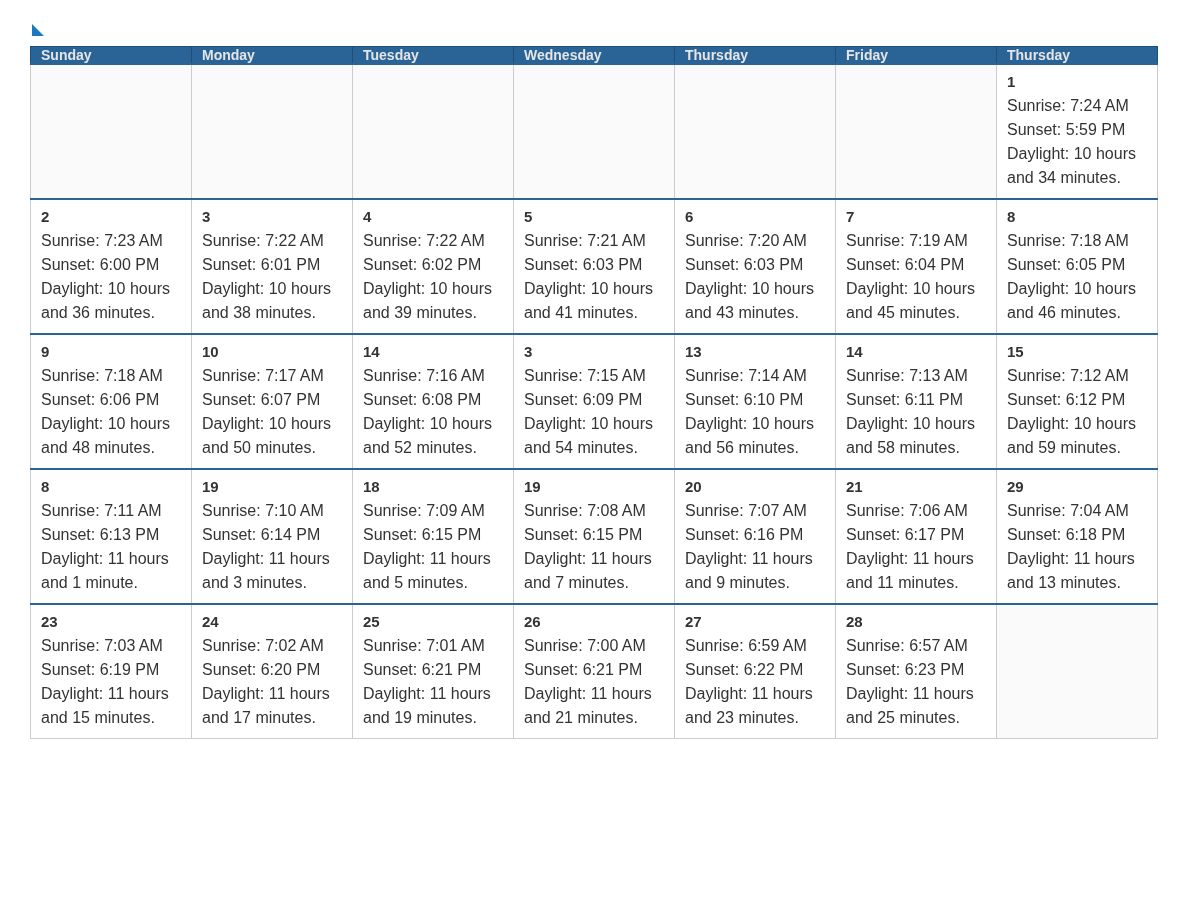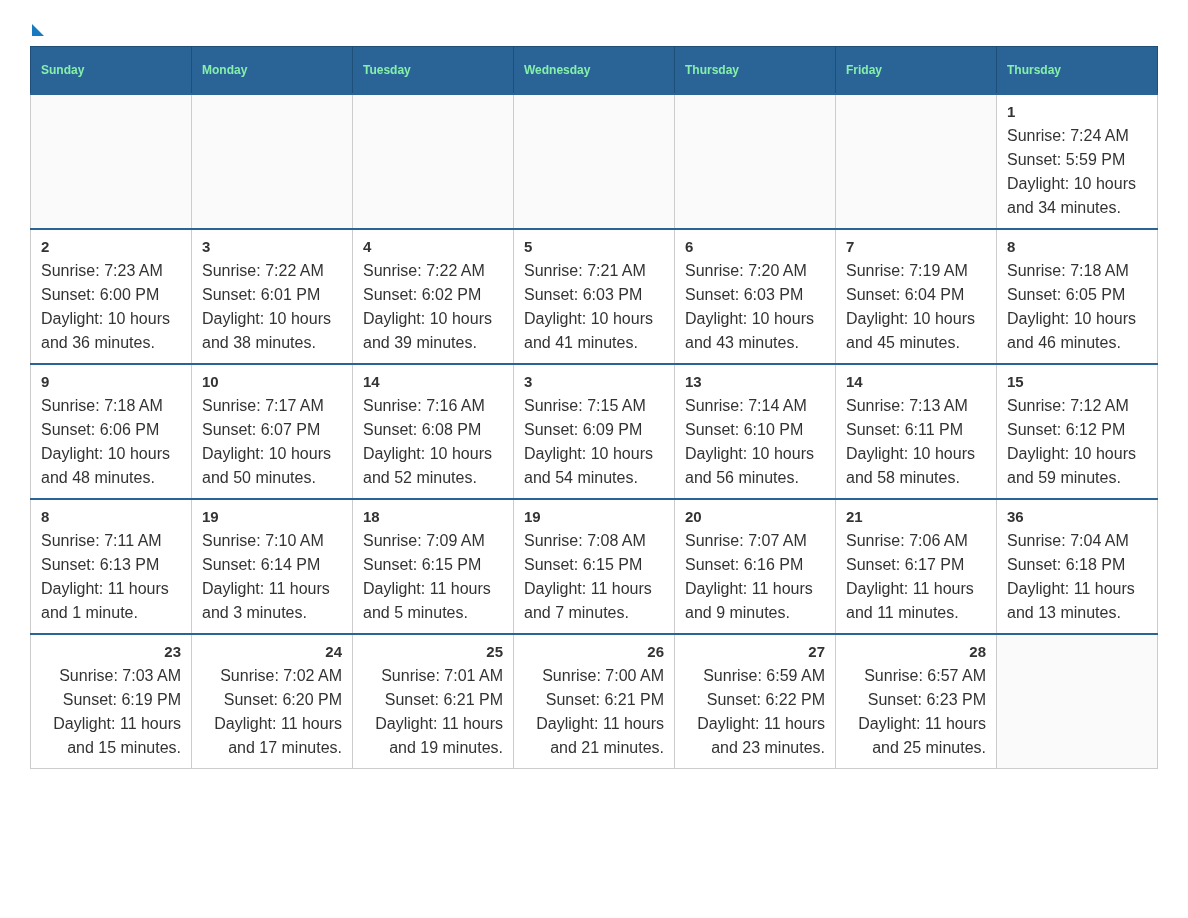--- a/index.html
+++ b/index.html
@@ -60,24 +60,24 @@
       color: #555;
       margin-top: 4px;
     }
     .calendar {
       width: 100%;
       border-collapse: collapse;
       margin-top: 10px;
     }
     .calendar thead th {
       background-color: #2a6496;
-      color: #86efac;
-      font-size: 12px;
-      font-weight: bold;
-      padding: 16px 10px;
+      color: #e5e5e5;
+      font-size: 14px;
+      font-weight: bold;
+      padding: 0 10px;
       text-align: left;
       border: 1px solid #1e4f78;
     }
     .calendar tbody td {
       vertical-align: top;
       padding: 8px 10px;
       border: 1px solid #ccc;
       width: calc(100% / 7);
       min-height: 110px;
       font-size: 12.5px;
@@ -91,21 +91,21 @@
     }
     .day-info {
       font-size: 16px;
       line-height: 1.5;
       color: #333;
     }
     .empty-cell {
       background: #fafafa;
     }
     tr { border-bottom: 2px solid #2a6496; }
-    tbody tr:last-child { border-bottom: none; text-align: right; }
+    tbody tr:last-child { border-bottom: none; }
   </style>
 </head>
 <body>
 
 <div class="header">
   <div class="logo">
     <div class="logo-top-row">
       <span class="logo-text-general"></span>
       <div class="logo-arrow"></div>
     </div>
@@ -221,21 +221,21 @@
         </td>
         <td>
           <span class="day-number">20</span>
           <div class="day-info">Sunrise: 7:07 AM<br>Sunset: 6:16 PM<br>Daylight: 11 hours and 9 minutes.</div>
         </td>
         <td>
           <span class="day-number">21</span>
           <div class="day-info">Sunrise: 7:06 AM<br>Sunset: 6:17 PM<br>Daylight: 11 hours and 11 minutes.</div>
         </td>
         <td>
-          <span class="day-number">36</span>
+          <span class="day-number">29</span>
           <div class="day-info">Sunrise: 7:04 AM<br>Sunset: 6:18 PM<br>Daylight: 11 hours and 13 minutes.</div>
         </td>
       </tr>
       <tr>
         <td>
           <span class="day-number">23</span>
           <div class="day-info">Sunrise: 7:03 AM<br>Sunset: 6:19 PM<br>Daylight: 11 hours and 15 minutes.</div>
         </td>
         <td>
           <span class="day-number">24</span>

